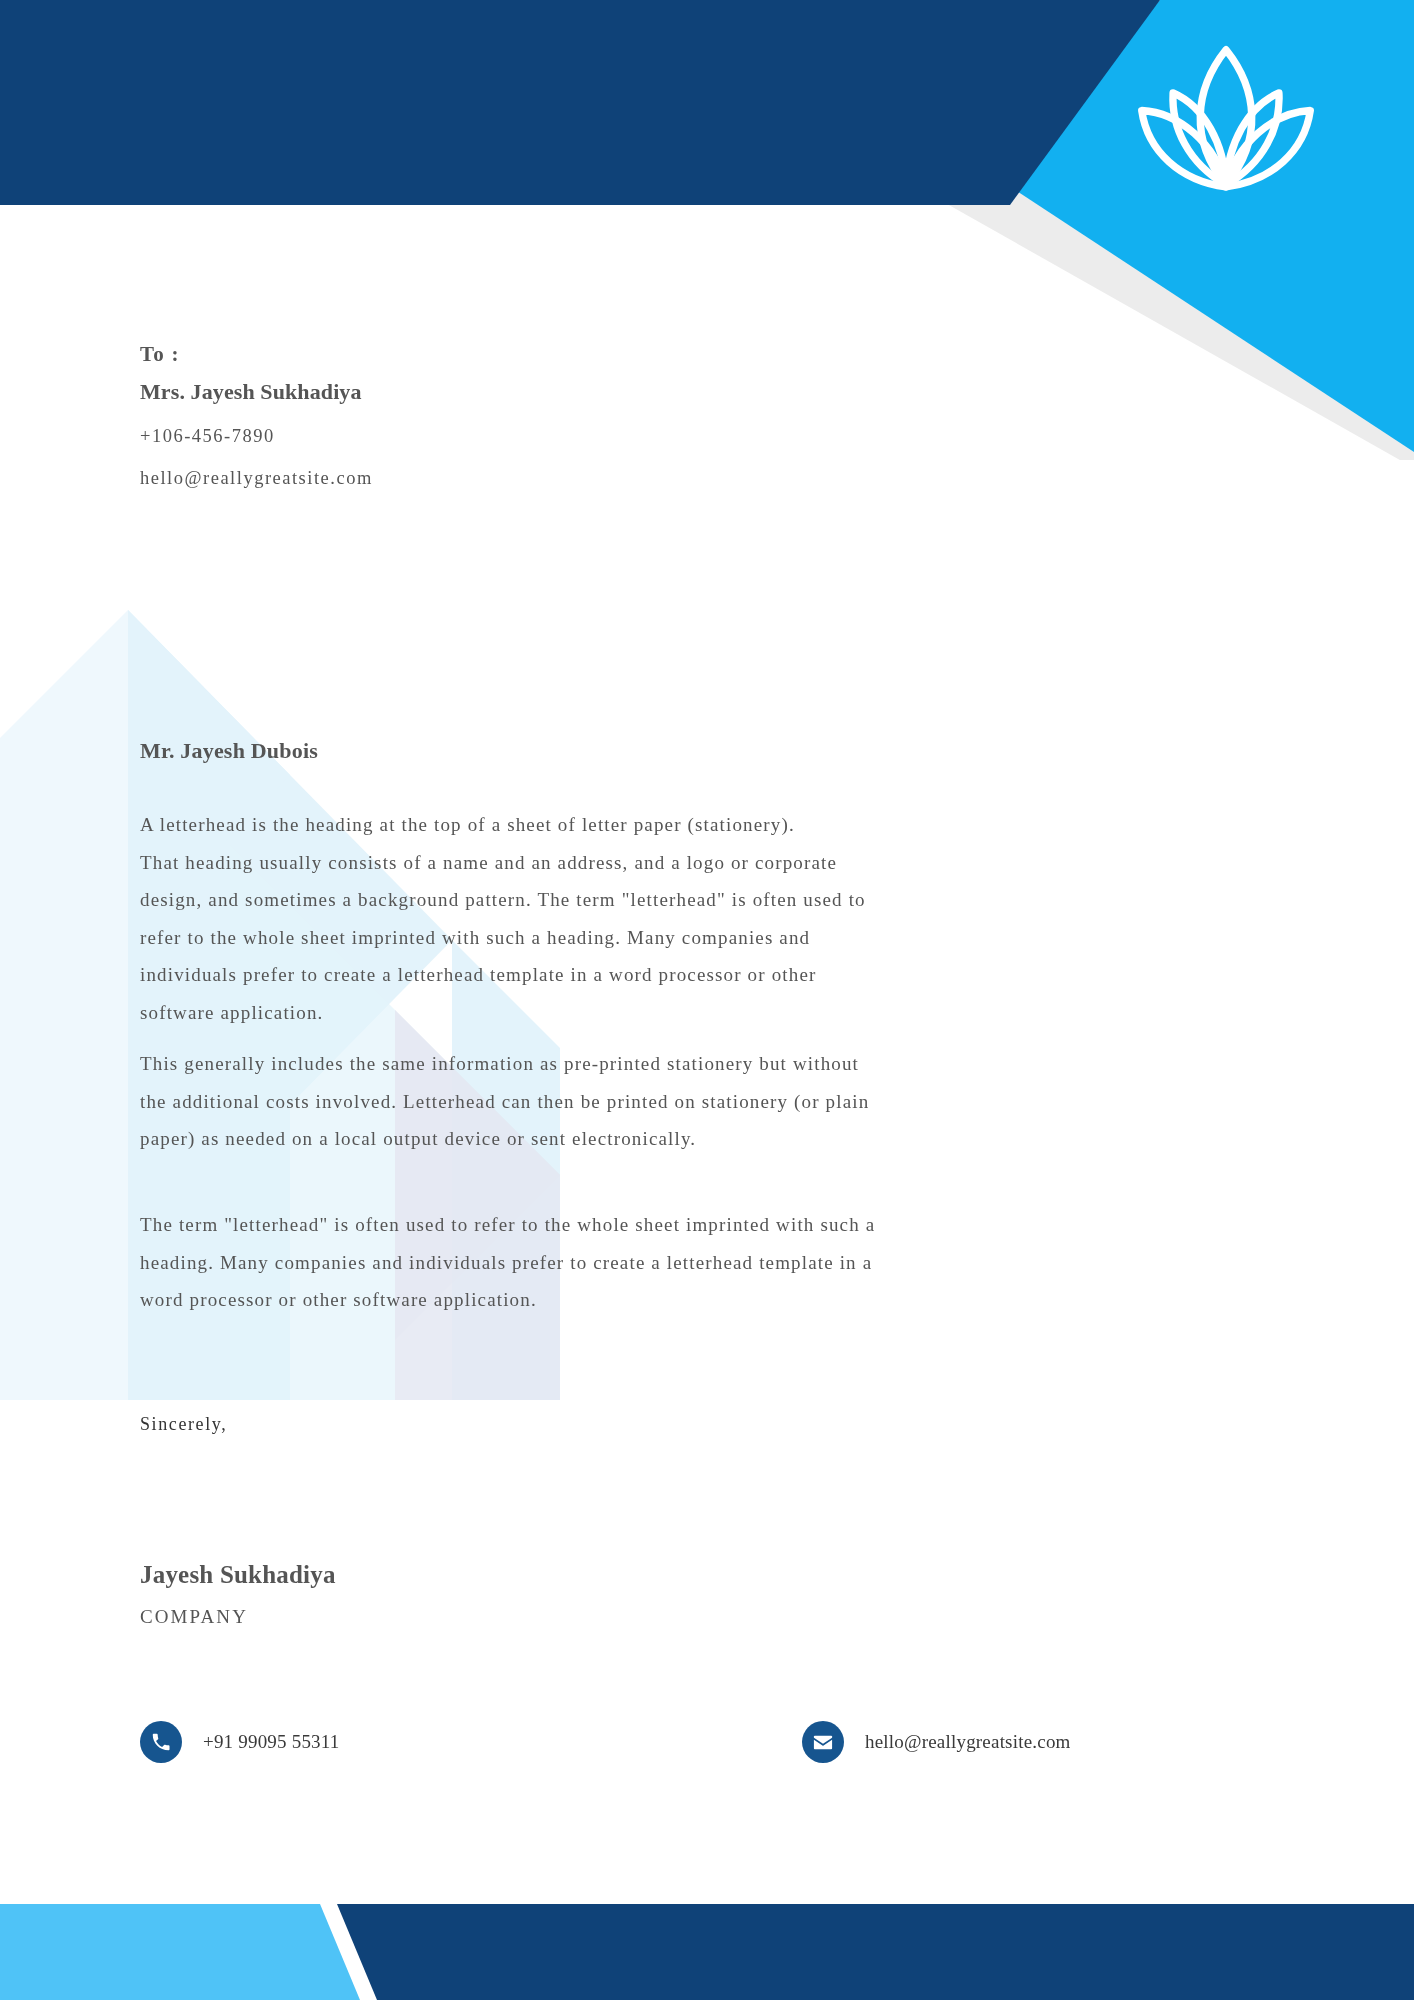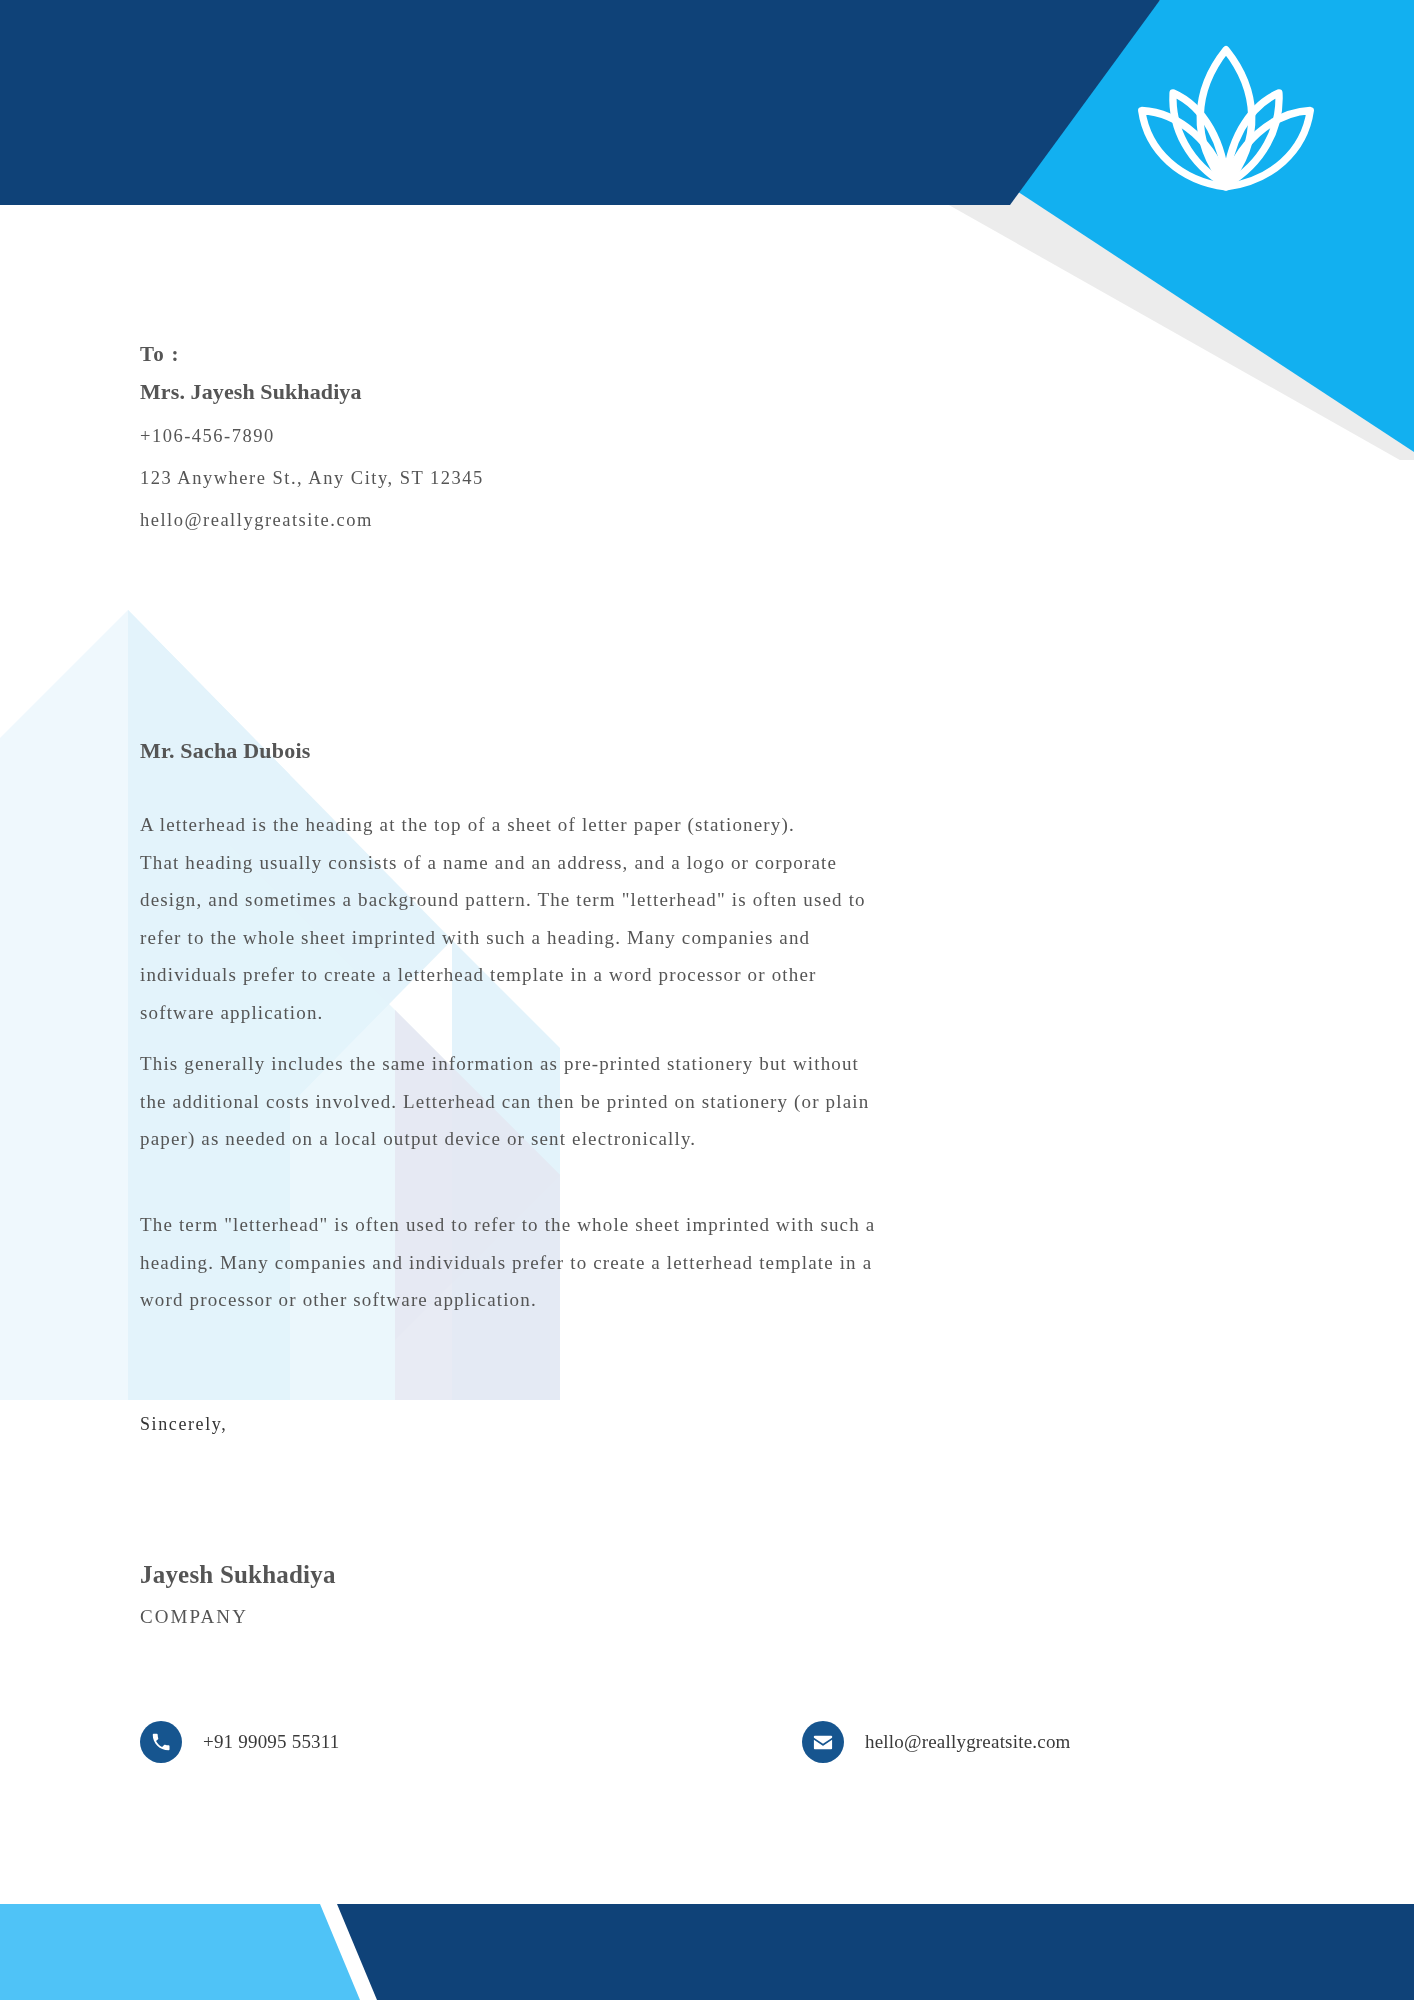--- a/index.html
+++ b/index.html
@@ -234,25 +234,24 @@
       <path d="M100 152 C 146 146, 180 116, 186 74 C 148 76, 110 108, 100 152 Z"></path>
     </svg>
   </div>
 
   <div class="content">
 
     <div class="recipient">
       <div class="recip-to">To :</div>
       <div class="recip-name">Mrs. Jayesh Sukhadiya</div>
       <div class="recip-line">+106-456-7890</div>
-      <div class="recip-line">123 Anywhere St., Any City, ST 12345</div>
       <div class="recip-line">hello@reallygreatsite.com</div>
     </div>
 
-    <div class="salutation">Mr. Sacha Dubois</div>
+    <div class="salutation">Mr. Jayesh Dubois</div>
 
     <div class="body-para" id="para-1">A letterhead is the heading at the top of a sheet of letter paper (stationery).
 That heading usually consists of a name and an address, and a logo or corporate
 design, and sometimes a background pattern. The term "letterhead" is often used to
 refer to the whole sheet imprinted with such a heading. Many companies and
 individuals prefer to create a letterhead template in a word processor or other
 software application.</div>
     <div class="body-para" id="para-2">This generally includes the same information as pre-printed stationery but without
 the additional costs involved. Letterhead can then be printed on stationery (or plain
 paper) as needed on a local output device or sent electronically.</div>

